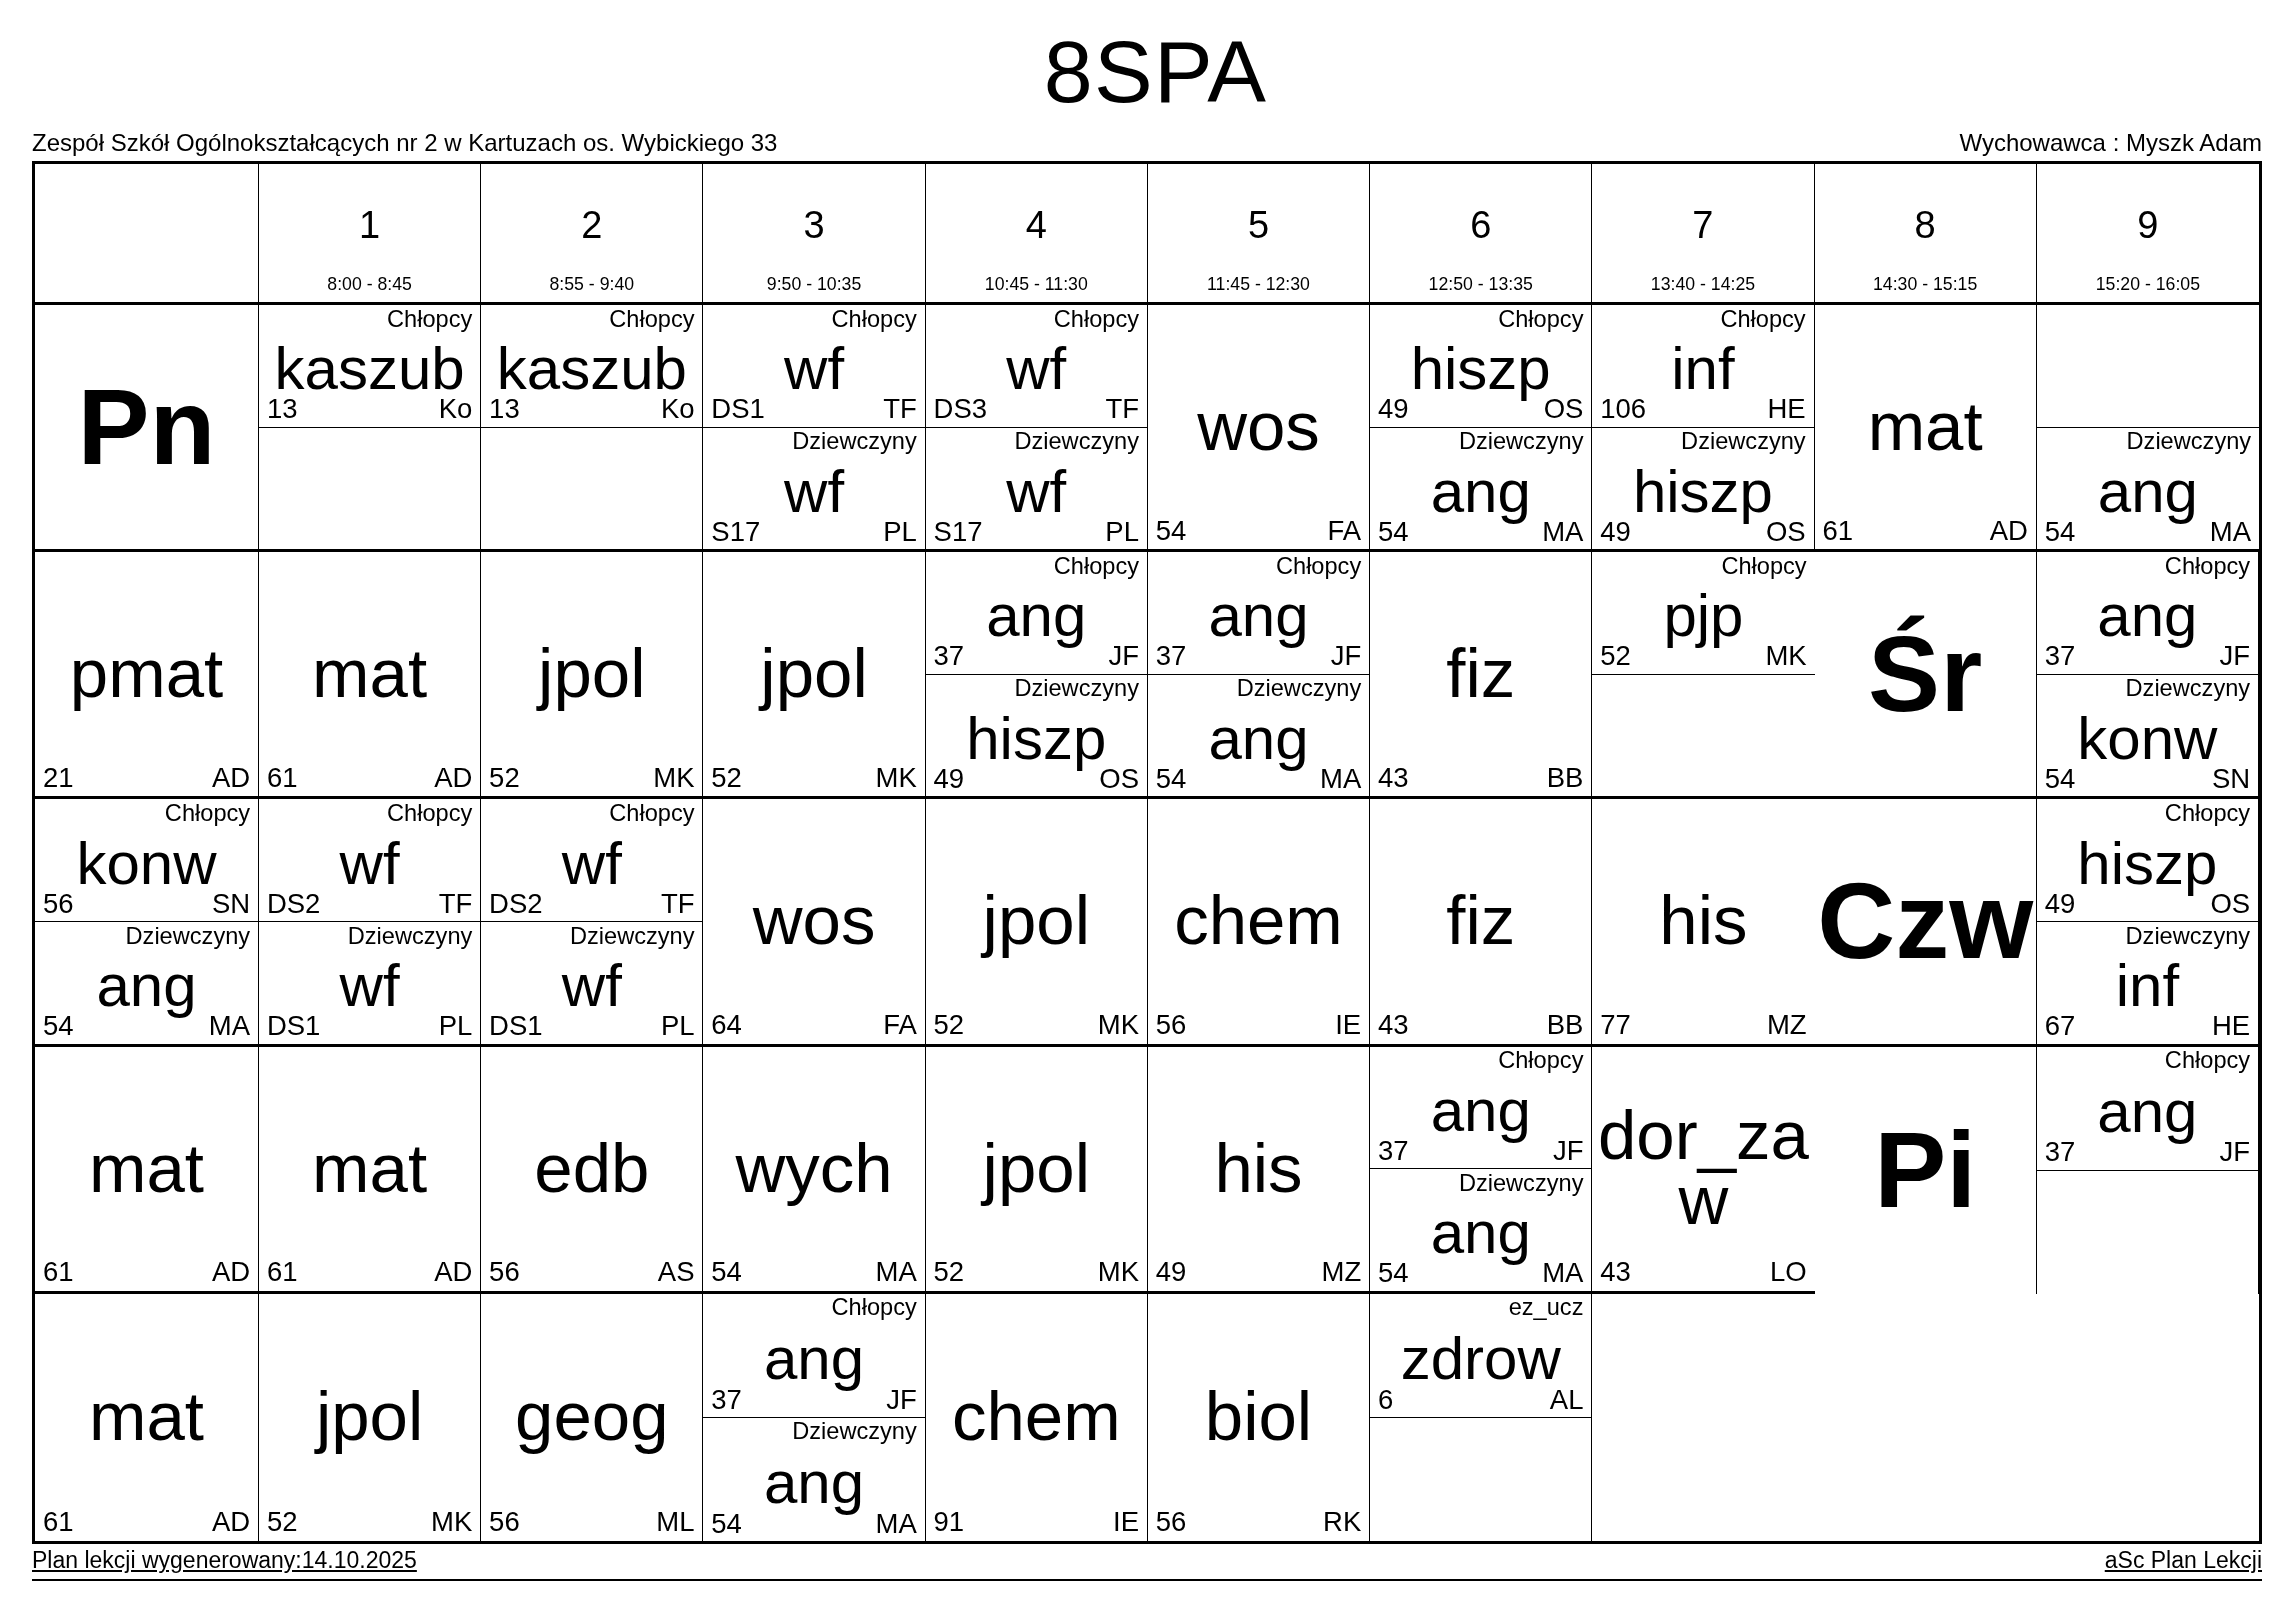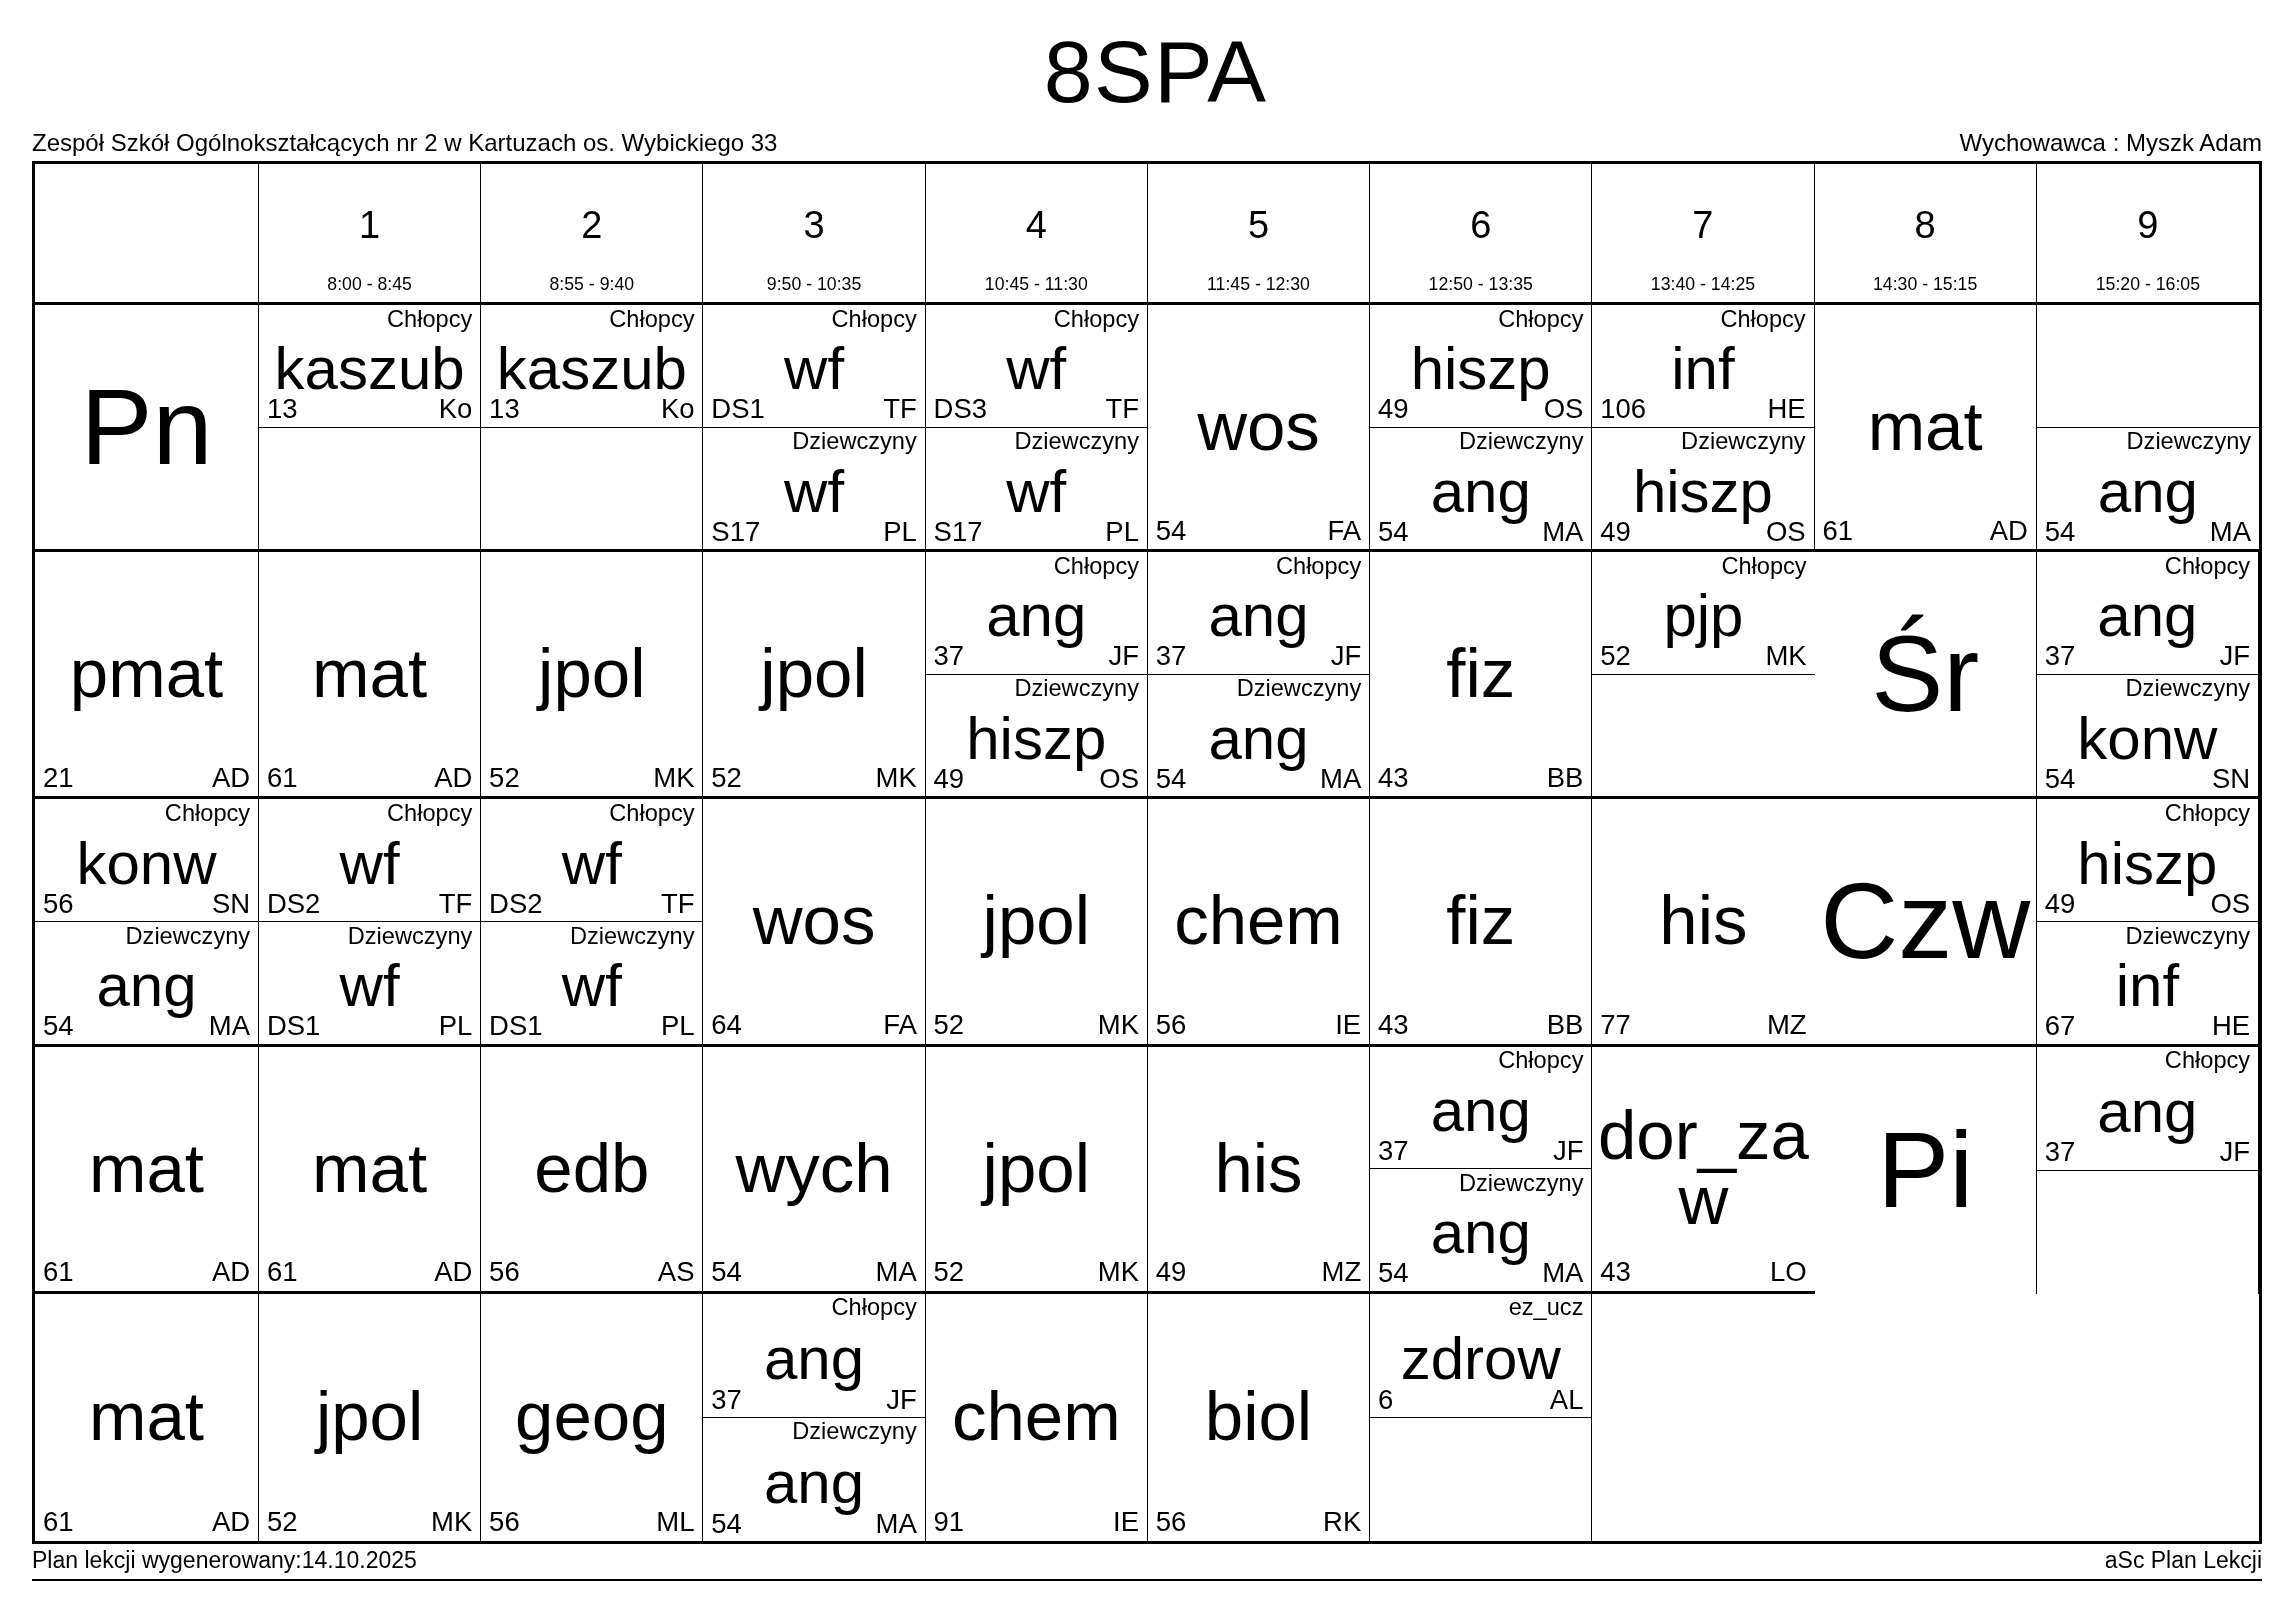--- a/index.html
+++ b/index.html
@@ -28,21 +28,21 @@
   .cell.lastcol{border-right:none;}
   .cell.lastrow{border-bottom:none;}
   .phead-num{
     position:absolute;top:44%;left:0;width:100%;transform:translateY(-50%);
     text-align:center;font-size:38px;line-height:1;
   }
   .phead-time{
     position:absolute;bottom:7.9px;left:0;width:100%;
     text-align:center;font-size:17.7px;line-height:1;
   }
-  .daycell{display:flex;align-items:center;justify-content:center;font-size:108px;line-height:1;}
+  .daycell{display:flex;align-items:center;justify-content:center;font-size:108px;line-height:1;font-weight:bold;}
   .subject-full{
     position:absolute;top:50%;left:0;width:100%;transform:translateY(-50%);
     text-align:center;font-size:69px;line-height:0.95;
   }
   .subject-full.wrap{
     left:50%;width:222px;max-width:98%;transform:translate(-50%,-50%);
     word-break:break-all;
   }
   .room{position:absolute;left:7.9px;bottom:5.2px;font-size:27.5px;line-height:1;}
   .teacher{position:absolute;right:7.9px;bottom:5.2px;font-size:27.5px;line-height:1;}
@@ -51,21 +51,21 @@
   .half.top{border-bottom:1.3px solid #000;}
   .group-label{position:absolute;top:2.6px;right:7.9px;font-size:23.6px;line-height:1;}
   .subject-half{
     position:absolute;top:52%;left:0;width:100%;transform:translateY(-50%);
     text-align:center;font-size:60px;line-height:0.95;
   }
   .half .room{bottom:3.9px;}
   .half .teacher{bottom:3.9px;}
   .footline{
     position:absolute;left:32px;right:33px;top:1549px;
-    display:flex;justify-content:space-between;font-size:23px;line-height:1;
+    display:flex;justify-content:space-between;font-size:23px;line-height:1;text-decoration:underline;
   }
   .bottomrule{position:absolute;left:32px;right:33px;top:1579px;height:2px;background:#000;}
 </style>
 </head>
 <body>
 
 <div class="page">
   <div class="title">8SPA</div>
   <div class="subhead">
     <span>Zespół Szkół Ogólnokształcących nr 2 w Kartuzach os. Wybickiego 33</span>

